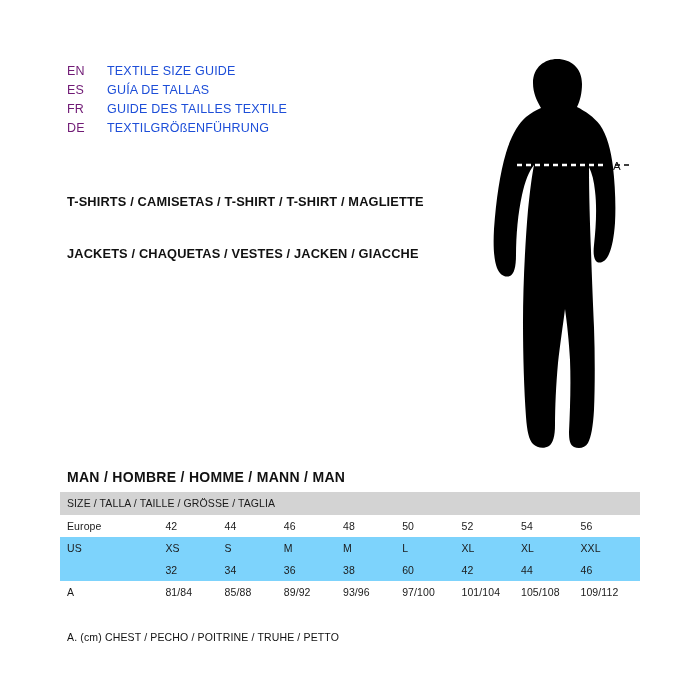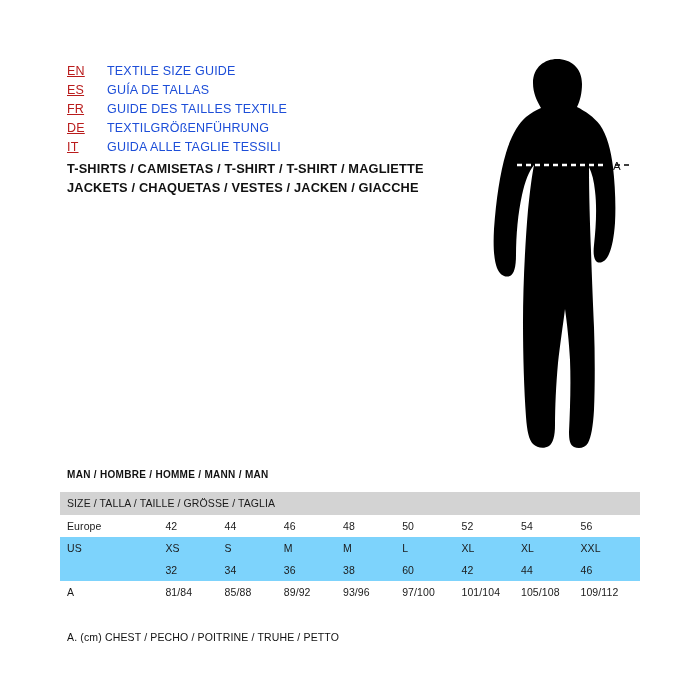--- a/index.html
+++ b/index.html
@@ -30,40 +30,40 @@
   .lang-row {
     display: flex;
     align-items: baseline;
     height: 19px;
     font-size: 12.5px;
     letter-spacing: 0.2px;
   }
   .lang-code {
     width: 40px;
     flex: 0 0 40px;
-    color: #b91c1c;
-    text-decoration: underline;
+    color: #701a75;
   }
   .lang-text {
     color: #1d4ed8;
   }
 
   
   .cat-block {
     position: absolute;
     left: 67px;
     top: 160px;
     width: 430px;
   }
   .cat-line {
     font-size: 12.8px;
     font-weight: bold;
     letter-spacing: 0.15px;
     line-height: 18.5px;
     color: #111;
+    margin-top: 33px;
   }
 
   
   .figure-wrap {
     position: absolute;
     left: 455px;
     top: 55px;
     width: 210px;
     height: 400px;
   }
@@ -76,21 +76,21 @@
     top: 160px;
     font-size: 11.5px;
     color: #111;
   }
 
   
   .table-title {
     position: absolute;
     left: 67px;
     top: 469px;
-    font-size: 10px;
+    font-size: 14px;
     font-weight: bold;
     letter-spacing: 0.3px;
     color: #111;
   }
   .size-table {
     position: absolute;
     left: 60px;
     top: 492px;
     width: 580px;
     border-collapse: collapse;
@@ -145,24 +145,20 @@
       <span class="lang-code">ES</span>
       <span class="lang-text">GUÍA DE TALLAS</span>
     </div>
     <div class="lang-row">
       <span class="lang-code">FR</span>
       <span class="lang-text">GUIDE DES TAILLES TEXTILE</span>
     </div>
     <div class="lang-row">
       <span class="lang-code">DE</span>
       <span class="lang-text">TEXTILGRÖßENFÜHRUNG</span>
-    </div>
-    <div class="lang-row">
-      <span class="lang-code">IT</span>
-      <span class="lang-text">GUIDA ALLE TAGLIE TESSILI</span>
     </div>
   </div>
 
   <div class="cat-block">
     <div class="cat-line">T-SHIRTS / CAMISETAS / T-SHIRT / T-SHIRT / MAGLIETTE</div>
     <div class="cat-line">JACKETS / CHAQUETAS / VESTES / JACKEN / GIACCHE</div>
   </div>
 
   <div class="figure-wrap">
     <svg width="210" height="400" viewBox="0 0 210 400" xmlns="http://www.w3.org/2000/svg">

